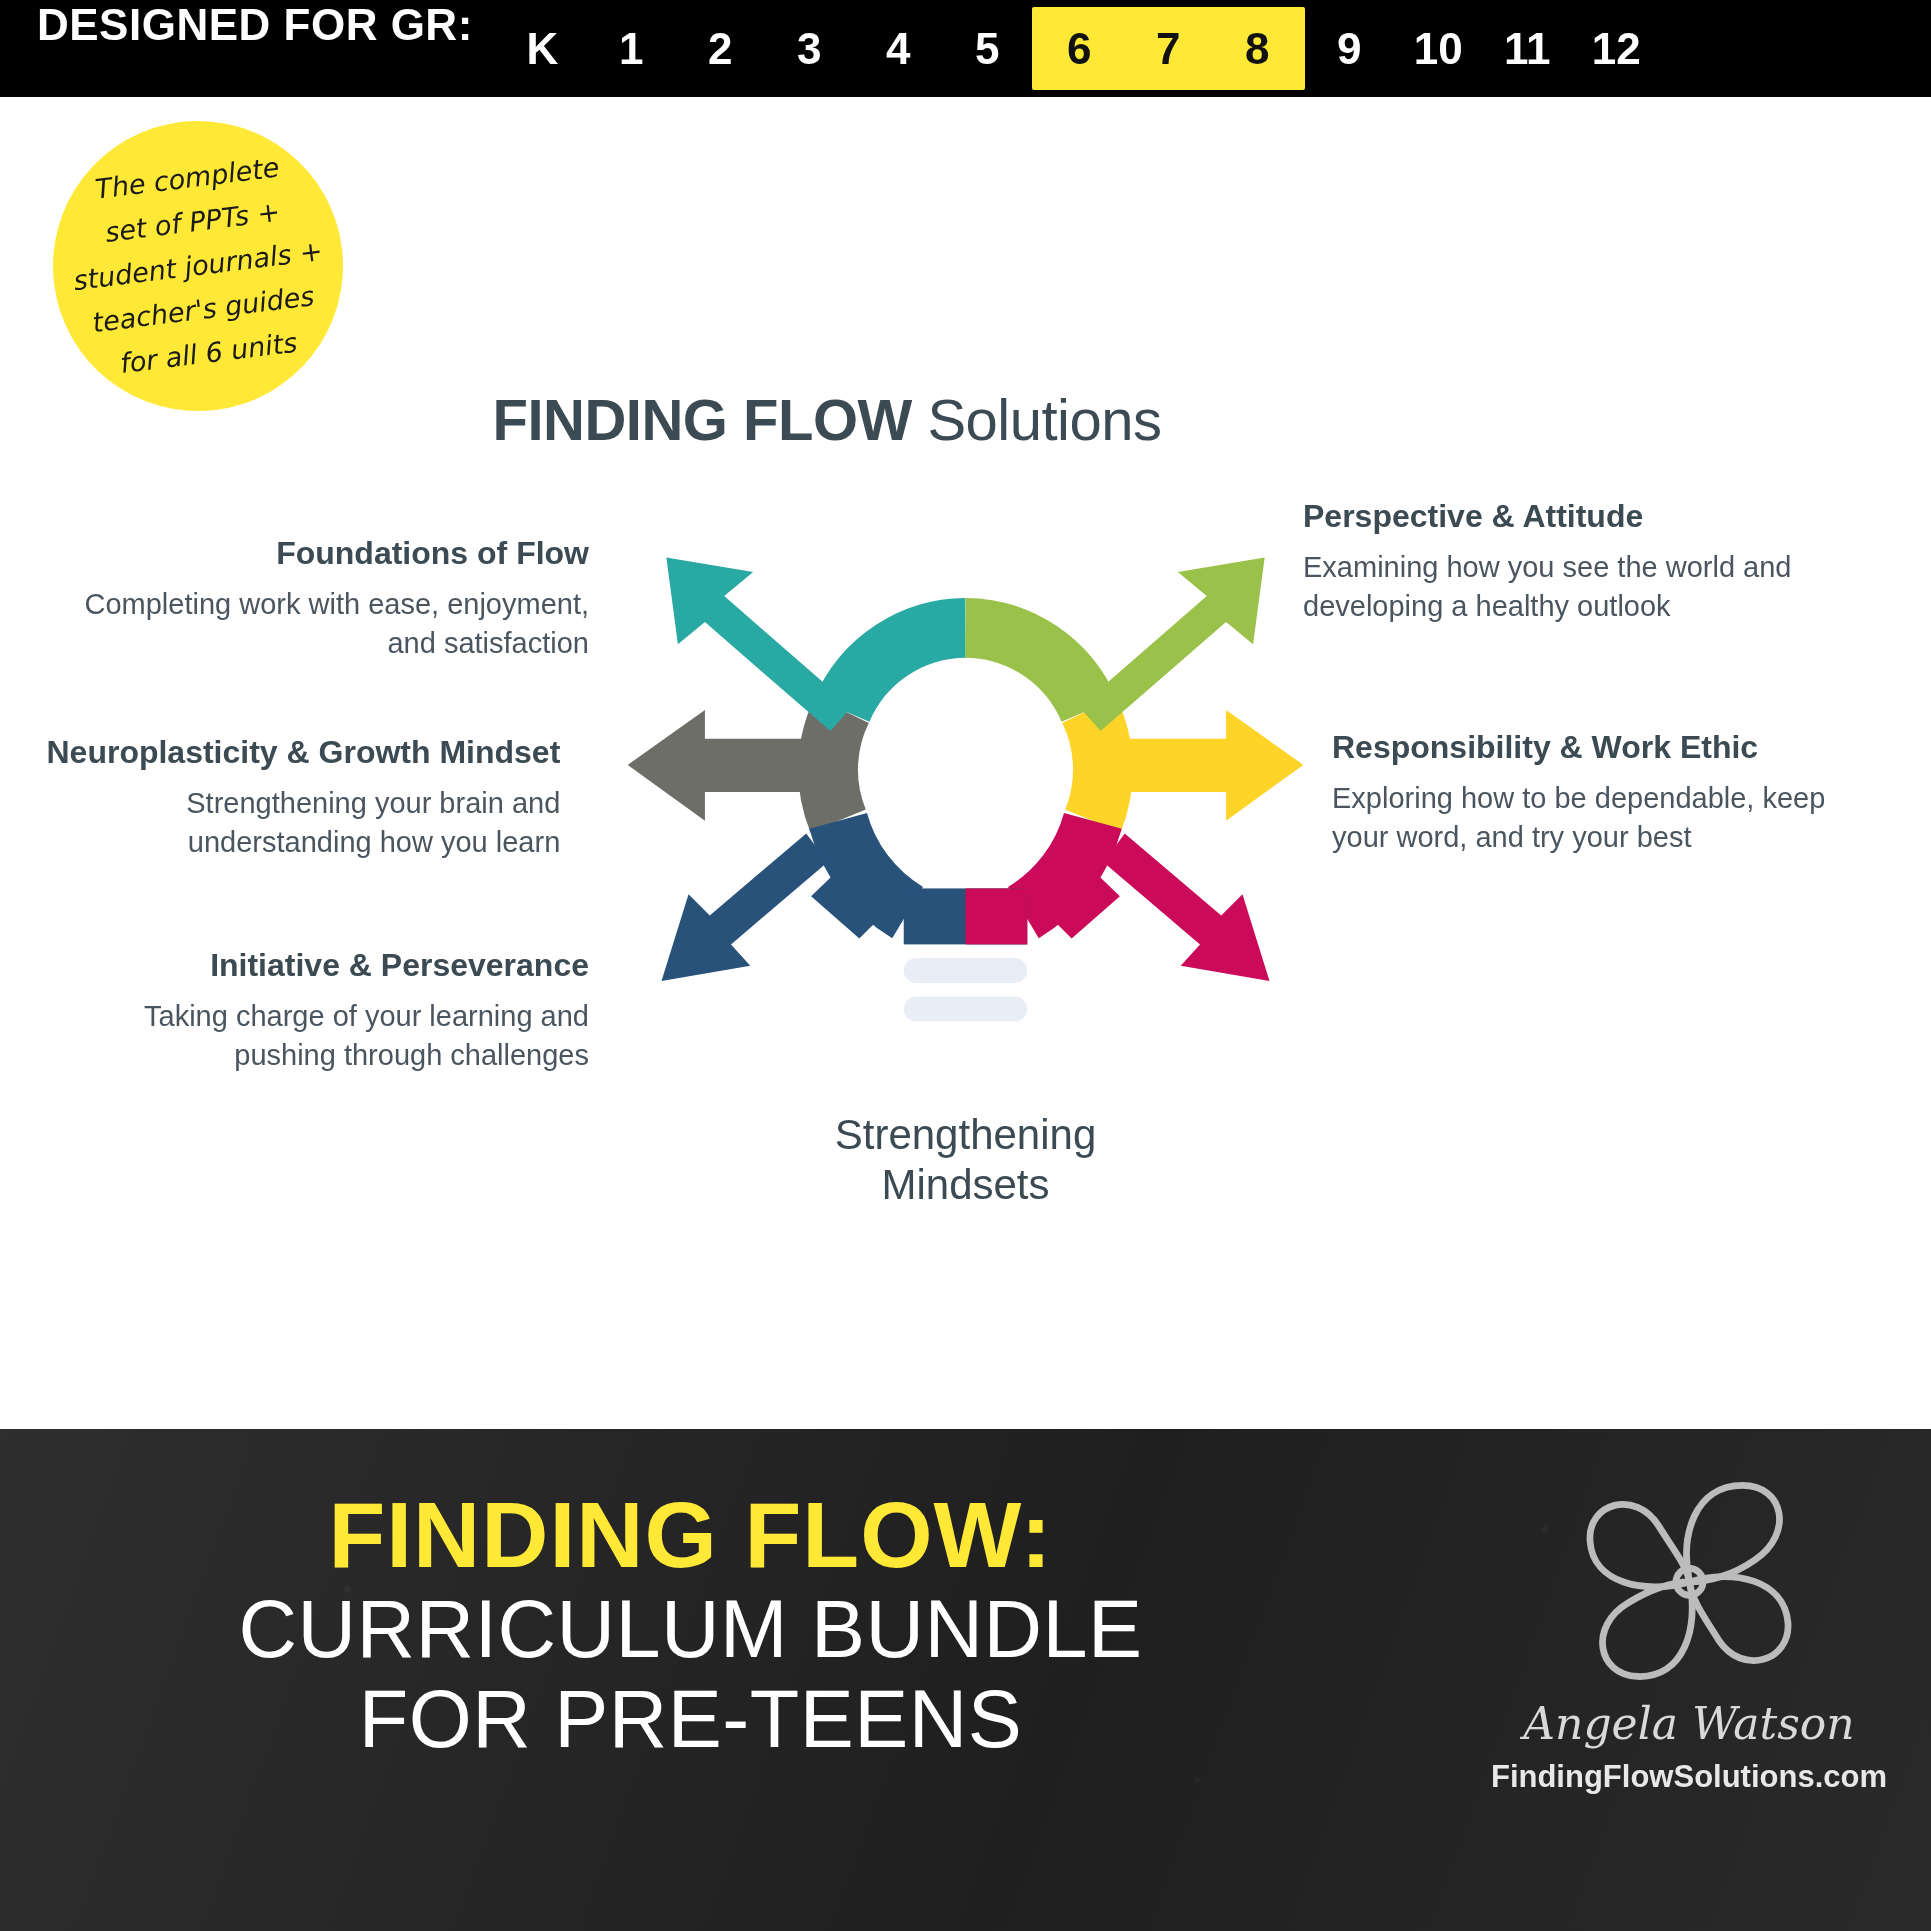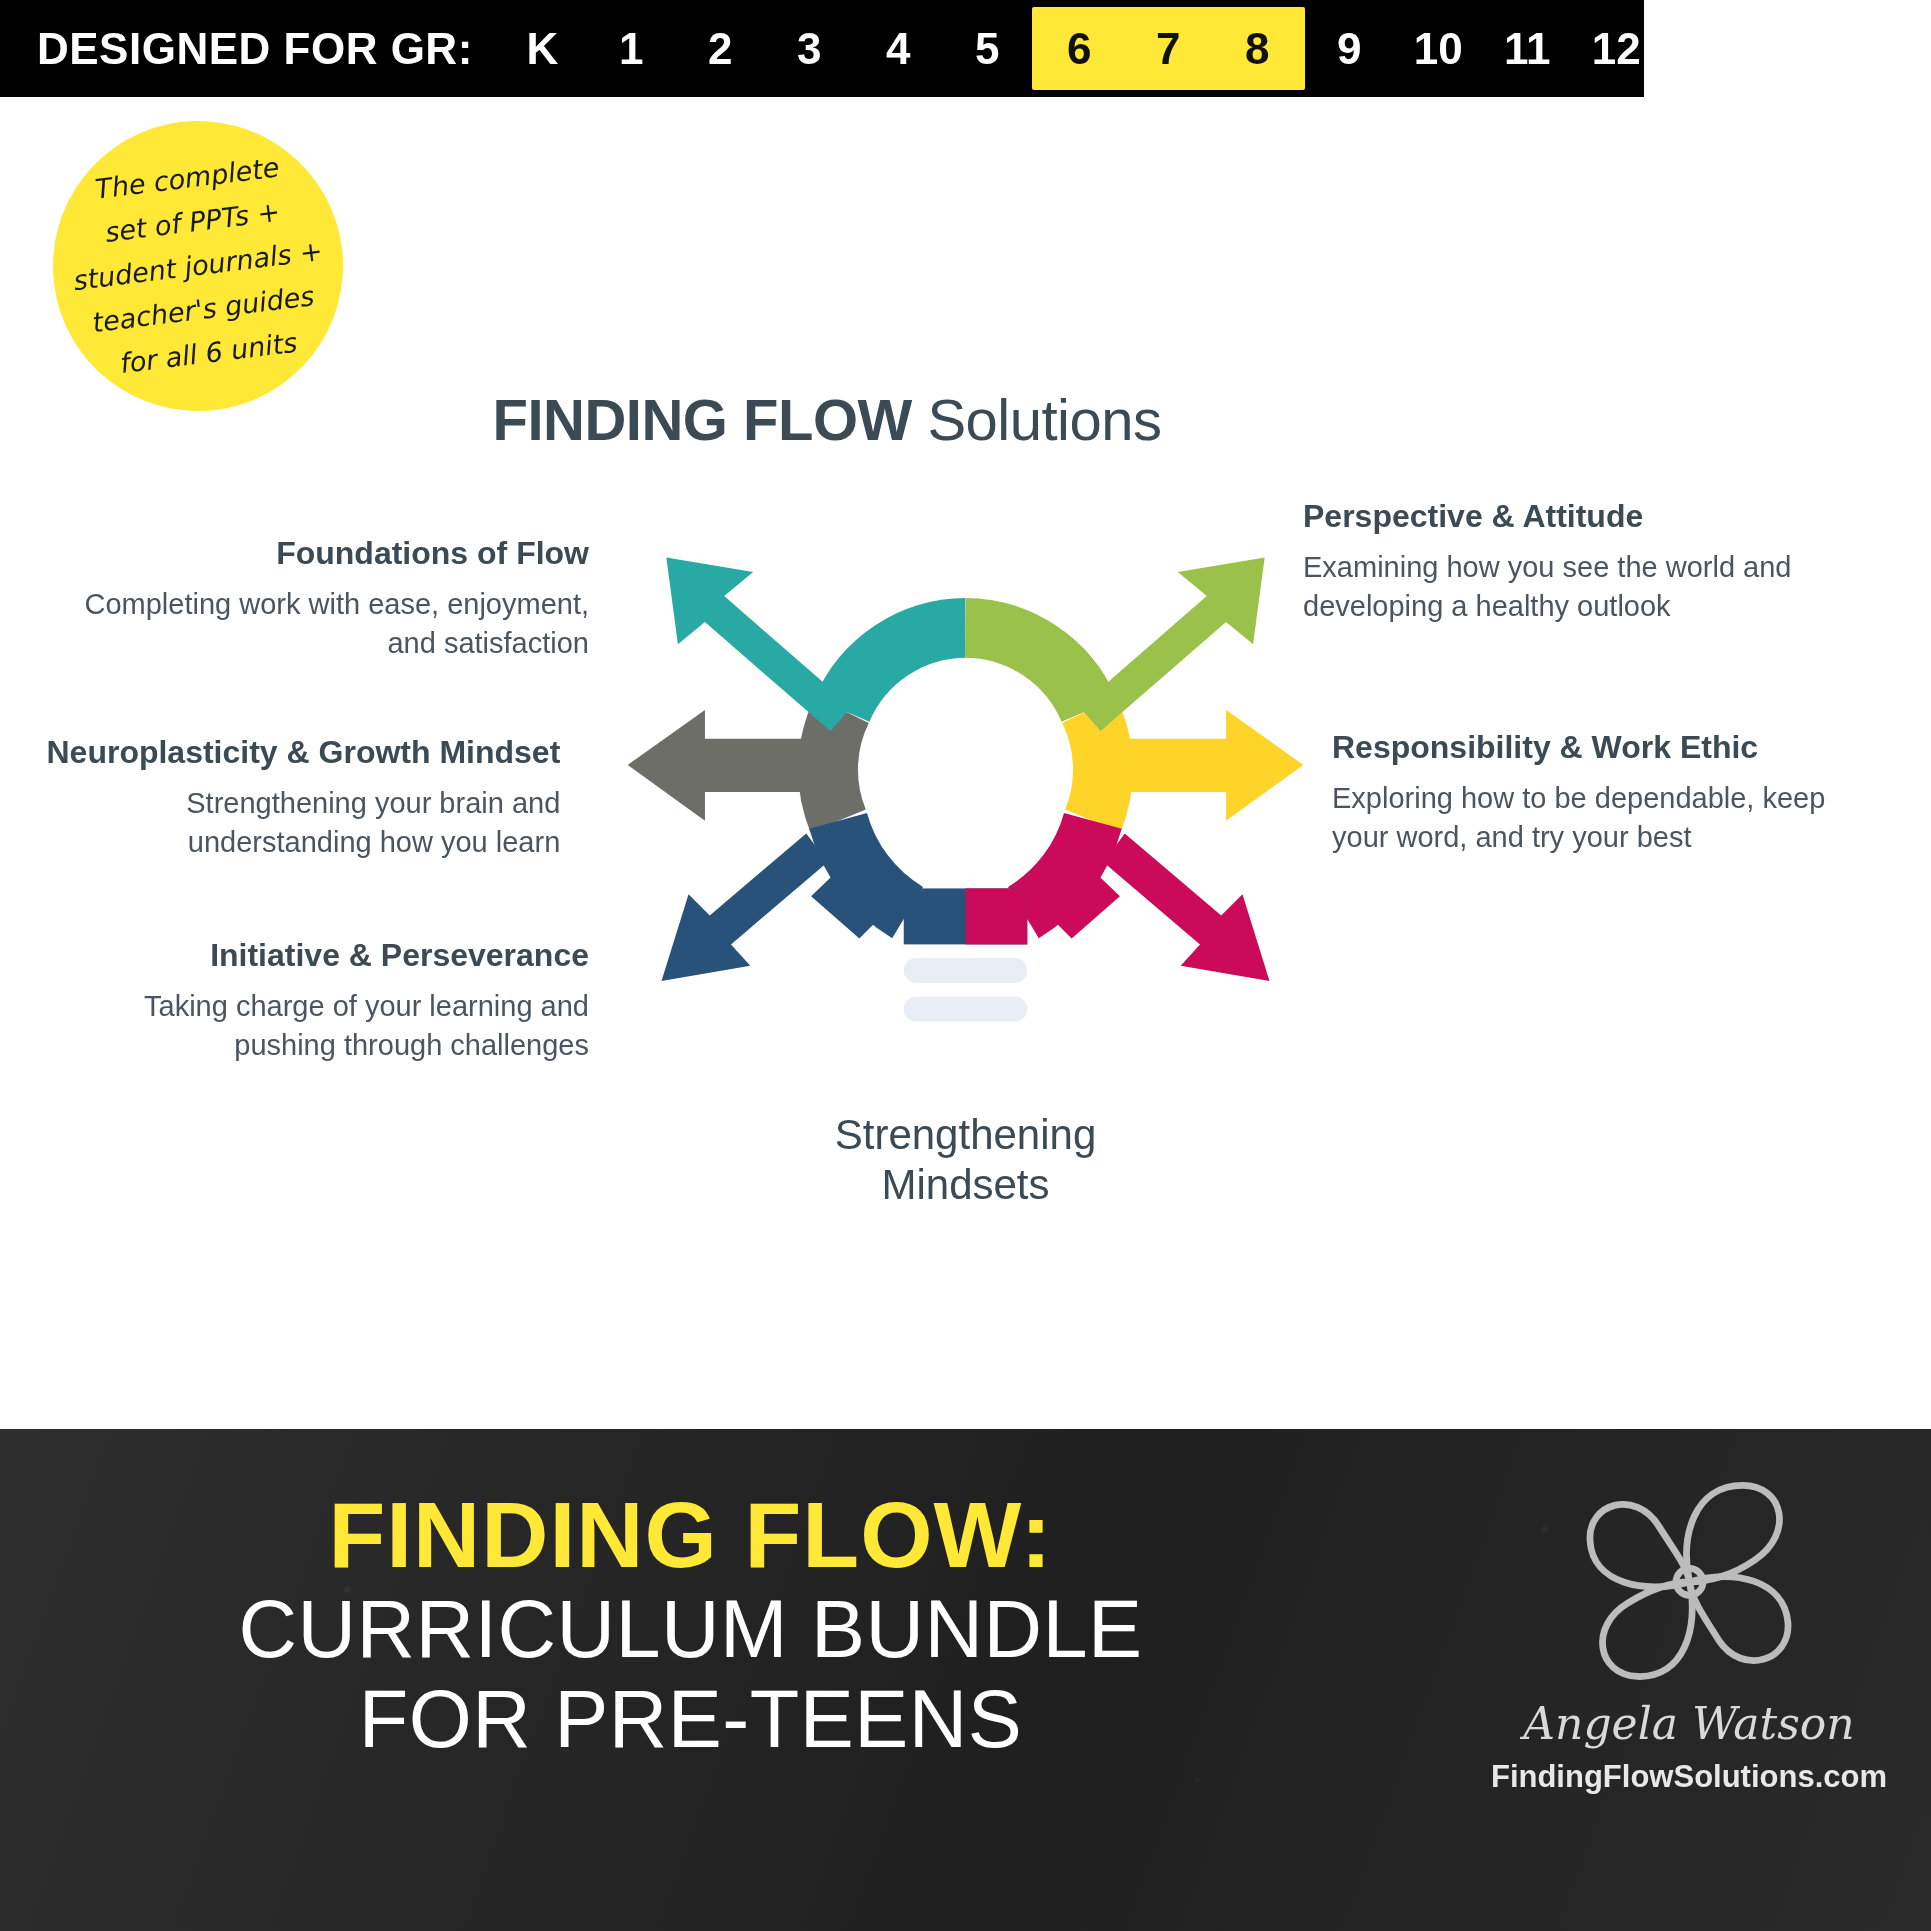--- a/index.html
+++ b/index.html
@@ -12,25 +12,25 @@
     height: 1931px;
     font-family: "Liberation Sans", sans-serif;
     overflow: hidden;
     position: relative;
   }
 
   
   .grade-bar {
     position: absolute;
     top: 0; left: 0;
-    width: 1644px;
+    width: 1931px;
     height: 97px;
     background: #000000;
     display: flex;
-    align-items: center;
+    align-items: flex-start;
     box-sizing: border-box;
     padding-left: 37px;
   }
   .grade-label {
     color: #ffffff;
     font-size: 44px;
     font-weight: bold;
     letter-spacing: 0.5px;
     white-space: nowrap;
   }
@@ -136,21 +136,21 @@
     margin: 0;
     font-size: 29px;
     color: #4a5560;
     line-height: 1.35;
   }
   .left { text-align: right; }
   .right { text-align: left; }
 
   .b-l1 { left: 48px;  top: -39px; margin-top: 33px; }
   .b-l2 { left: 19.3px;  top: 193px; }
-  .b-l3 { left: 48px;  top: 396px; }
+  .b-l3 { left: 48px;  top: 406px; }
   .b-r1 { left: 1303px; top: -43px; }
   .b-r2 { left: 1332px; top: 188px; }
   .b-r3 { left: 1289px; top: 401px; }
 
   .center-label {
     position: absolute;
     left: 811px;
     top: 1110px;
     width: 309px;
     text-align: center;

